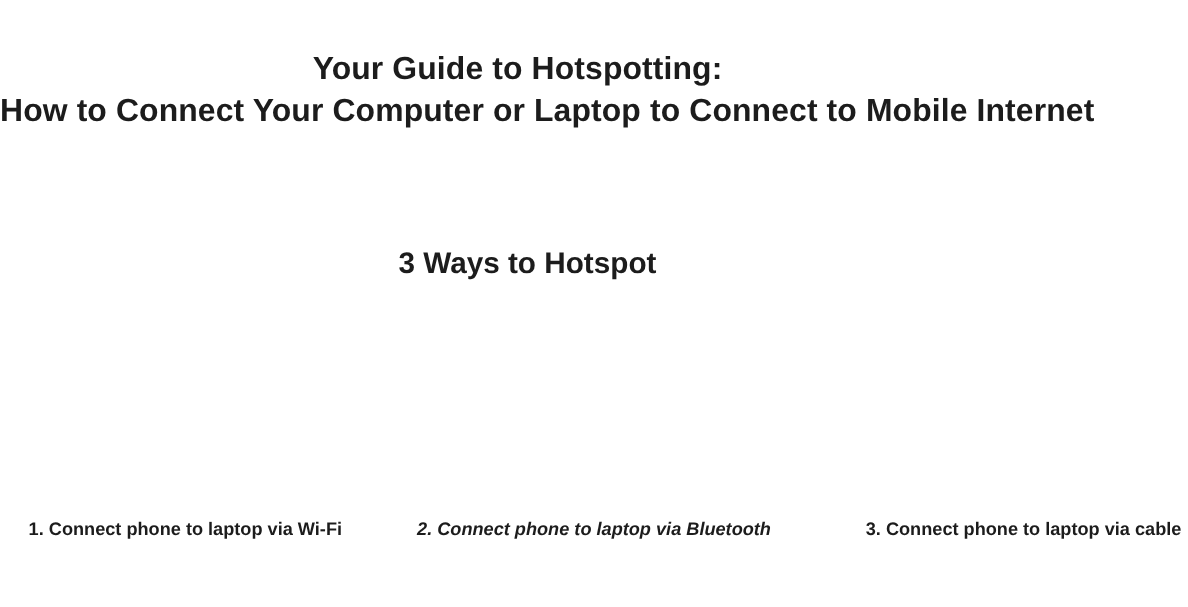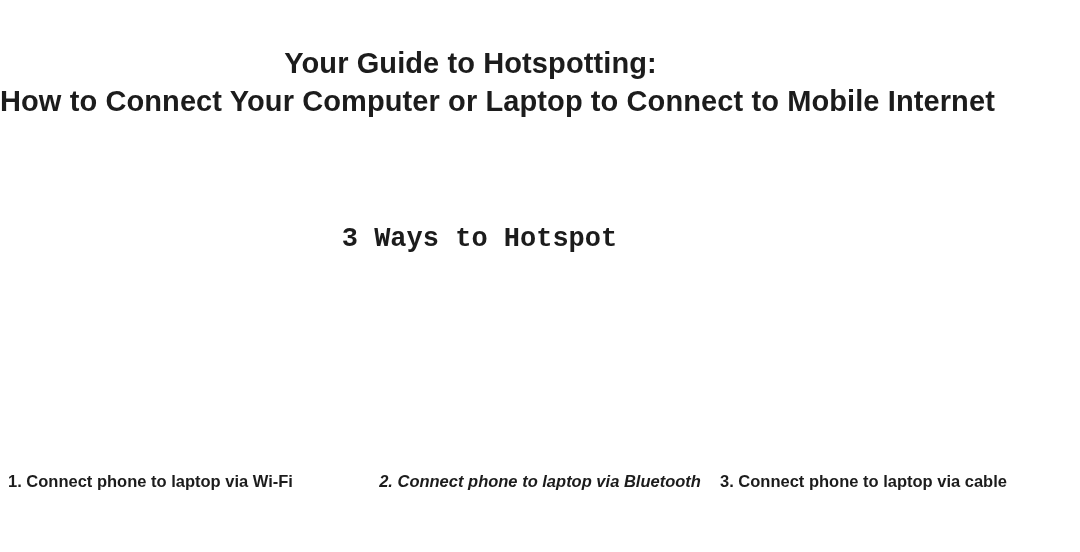--- a/index.html
+++ b/index.html
@@ -48,44 +48,43 @@
   
   .section-heading {
     position: absolute;
     top: 224px;
     left: 0;
     width: 975px;
     text-align: center;
     font-size: 27px;
     font-weight: bold;
     color: #1c1c1c;
-    font-family: Liberation Mono, monospace;
   }
   .section-heading-inner {
     display: inline-block;
     transform: translateX(-8px);
   }
 
   
   .columns {
     position: absolute;
     top: 470px;
     left: 0;
     width: 1080px;
     display: flex;
     align-items: flex-start;
   }
   .column {
     width: 360px;
     box-sizing: border-box;
     text-align: center;
   }
-  .column-1 { text-align: left;  padding-left: 8px; }
+  .column-1 { text-align: left;  padding-left: 26px; }
   .column-2 { text-align: center; font-style: italic; }
-  .column-3 { text-align: left; padding-right: 18px; }
+  .column-3 { text-align: right; padding-right: 6px; }
 
   .column-caption {
     font-size: 16.5px;
     font-weight: bold;
     color: #1c1c1c;
     white-space: nowrap;
     line-height: 22px;
   }
 
   

